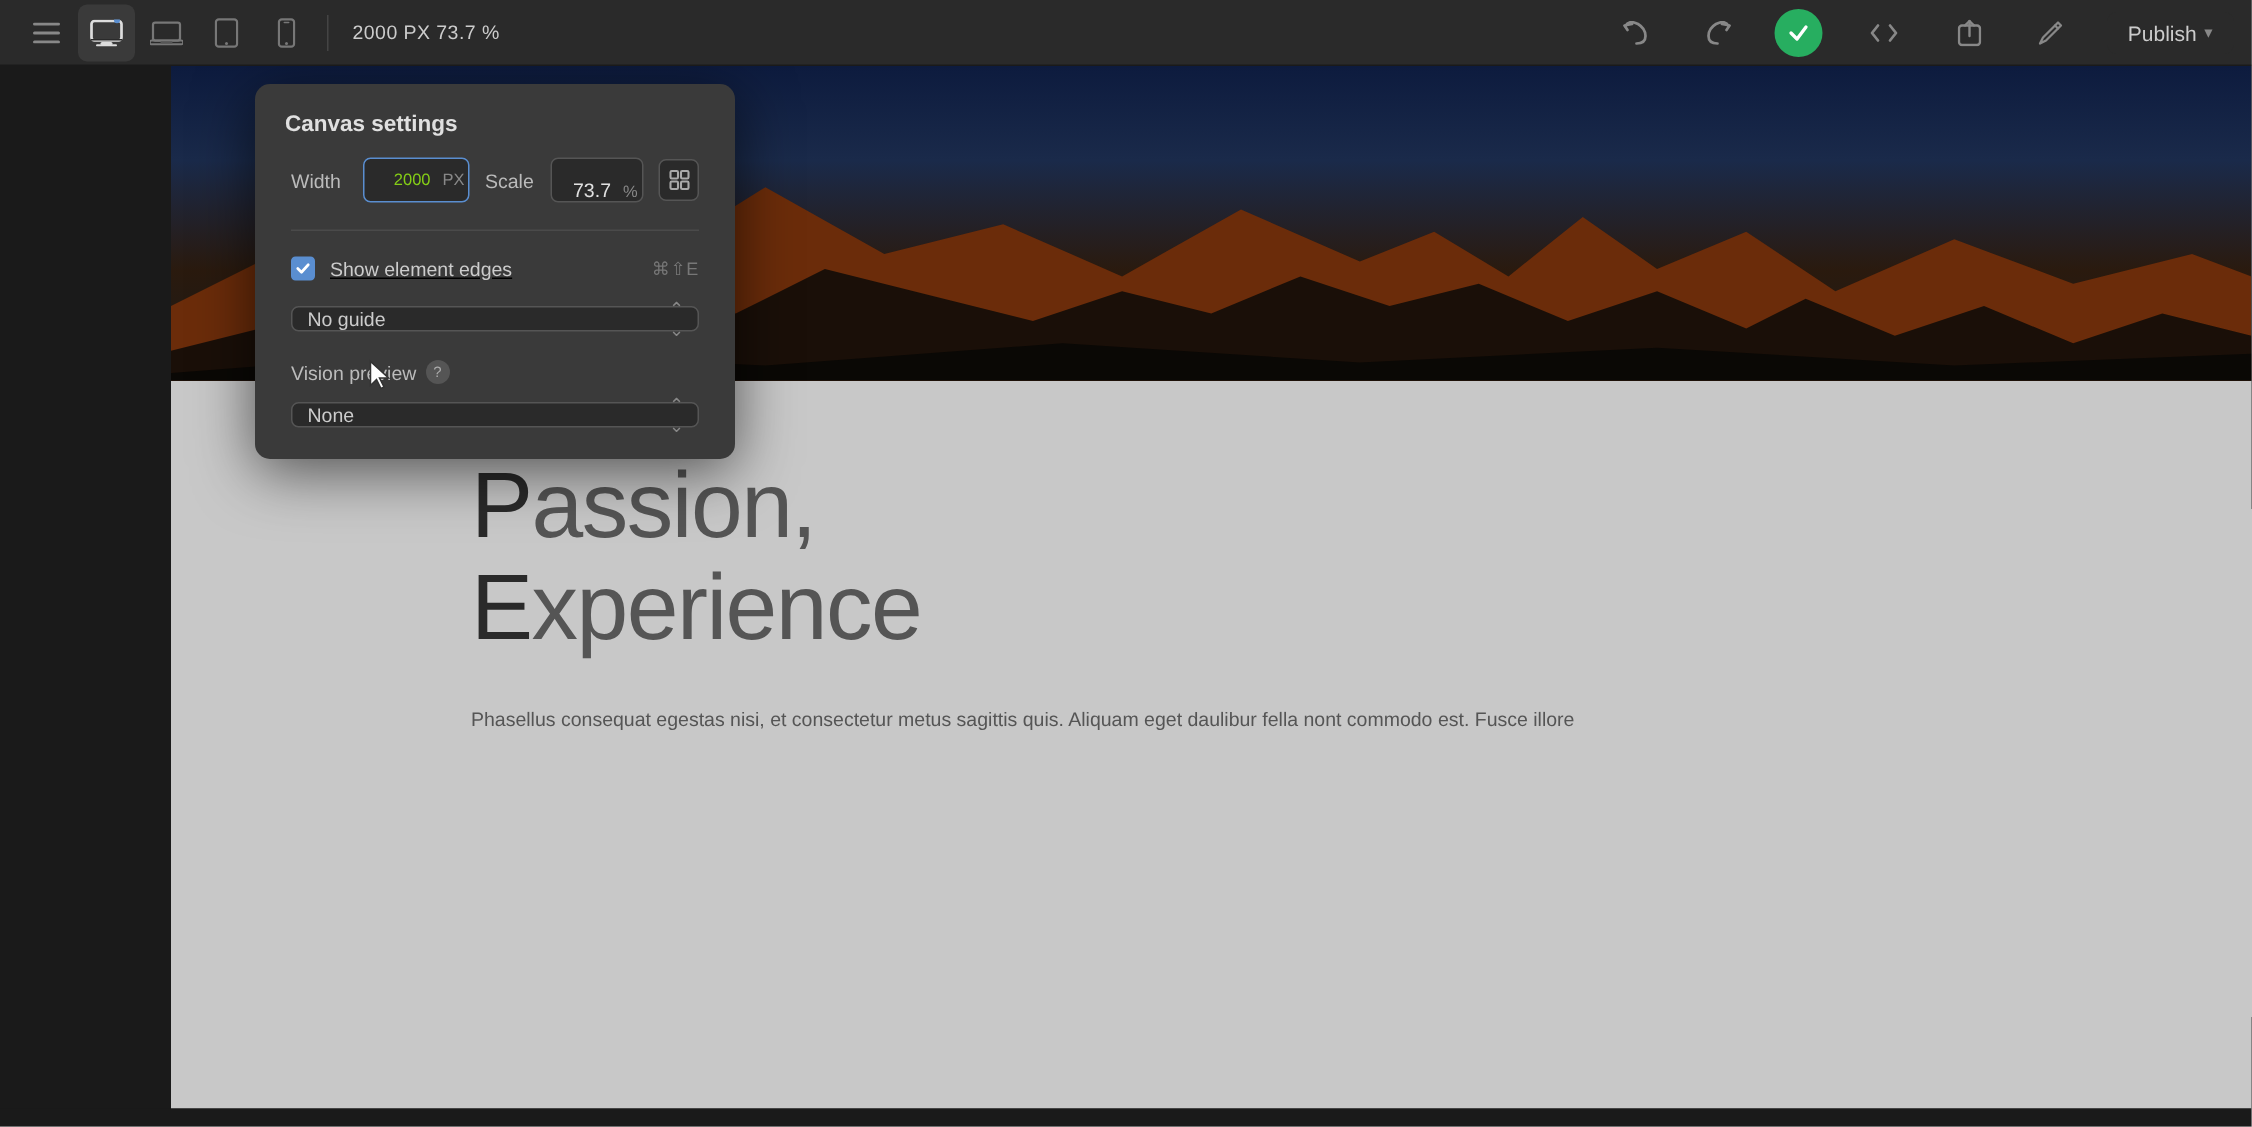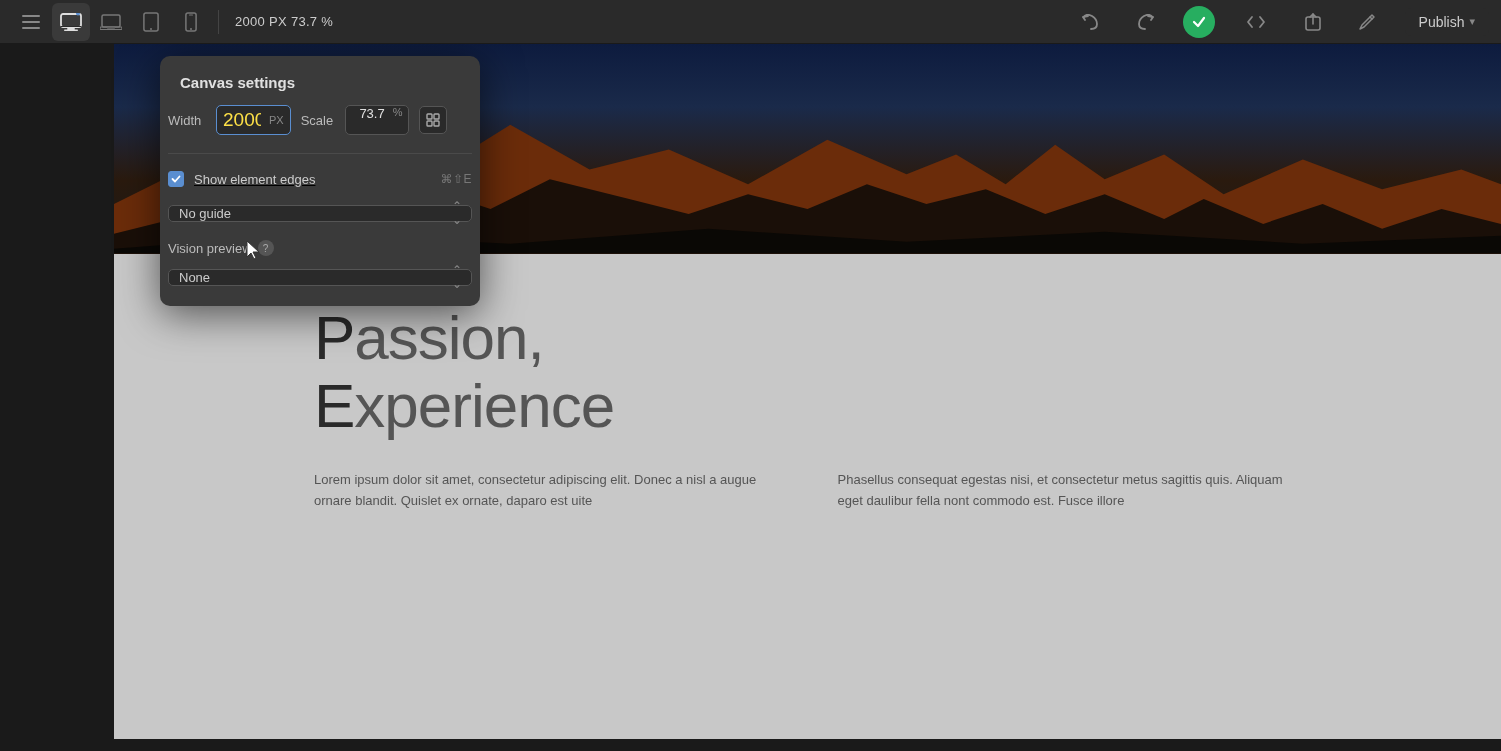--- a/index.html
+++ b/index.html
@@ -212,38 +212,38 @@
       top: 0; left: 0;
       width: 114px;
       height: 100%;
       background: #1a1a1a;
     }
 
     
     .canvas-settings-popup {
       position: absolute;
       top: 12px;
-      left: 160px;
+      left: 170px;
       width: 320px;
       background: #3a3a3a;
       border-radius: 10px;
       box-shadow: 0 8px 40px rgba(0,0,0,0.6);
       z-index: 100;
       overflow: hidden;
     }
 
     .popup-title {
       color: #e0e0e0;
       font-size: 15px;
       font-weight: 600;
       padding: 18px 20px 14px;
     }
 
     .popup-body {
-      padding: 0 8px 20px;
+      padding: 0 24px 20px;
     }
 
     
     .settings-row {
       display: flex;
       align-items: center;
       gap: 10px;
       margin-bottom: 18px;
     }
 
@@ -260,36 +260,36 @@
       border: 1.5px solid #5a8ed0;
       border-radius: 5px;
       overflow: hidden;
       height: 30px;
     }
 
     .input-field {
       background: transparent;
       border: none;
       outline: none;
-      color: #fde047;
-      font-size: 19px;
+      color: #84cc16;
+      font-size: 11px;
       padding: 0 6px;
       width: 50px;
-      text-align: center;
+      text-align: right;
     }
 
     .input-unit {
       color: #888;
       font-size: 11px;
       padding: 0 6px 0 2px;
     }
 
     .scale-group {
       display: flex;
-      align-items: flex-start;
+      align-items: flex-end;
       background: #2a2a2a;
       border: 1px solid #555;
       border-radius: 5px;
       overflow: hidden;
       height: 30px;
     }
 
     .scale-field {
       background: transparent;
       border: none;
@@ -584,21 +584,20 @@
 
       <div class="site-headline">
         <div style="color:#2a2a2a; font-size:62px; font-weight:300; letter-spacing:-1px;">
           <span>P</span><span style="color:#555">assion,</span>
         </div>
         <div style="color:#2a2a2a; font-size:62px; font-weight:300; letter-spacing:-1px;">
           <span>E</span><span style="color:#555">xperience</span>
         </div>
       </div>
       <div class="site-body-cols">
-        <div class="site-body-col">Lorem ipsum dolor sit amet, consectetur adipiscing elit. Donec a nisl a augue ornare blandit. Quislet ex ornate, daparo est uite</div>
         <div class="site-body-col">Phasellus consequat egestas nisi, et consectetur metus sagittis quis. Aliquam eget daulibur fella nont commodo est. Fusce illore</div>
       </div>
     </div>
   </div>
 
   <div class="cursor">
     <svg width="18" height="22" viewBox="0 0 18 22" fill="none" xmlns="http://www.w3.org/2000/svg">
       <path d="M2 2 L2 18 L6 14 L9 20 L11 19 L8 13 L14 13 Z" fill="white" stroke="#333" stroke-width="1"></path>
     </svg>
   </div>

